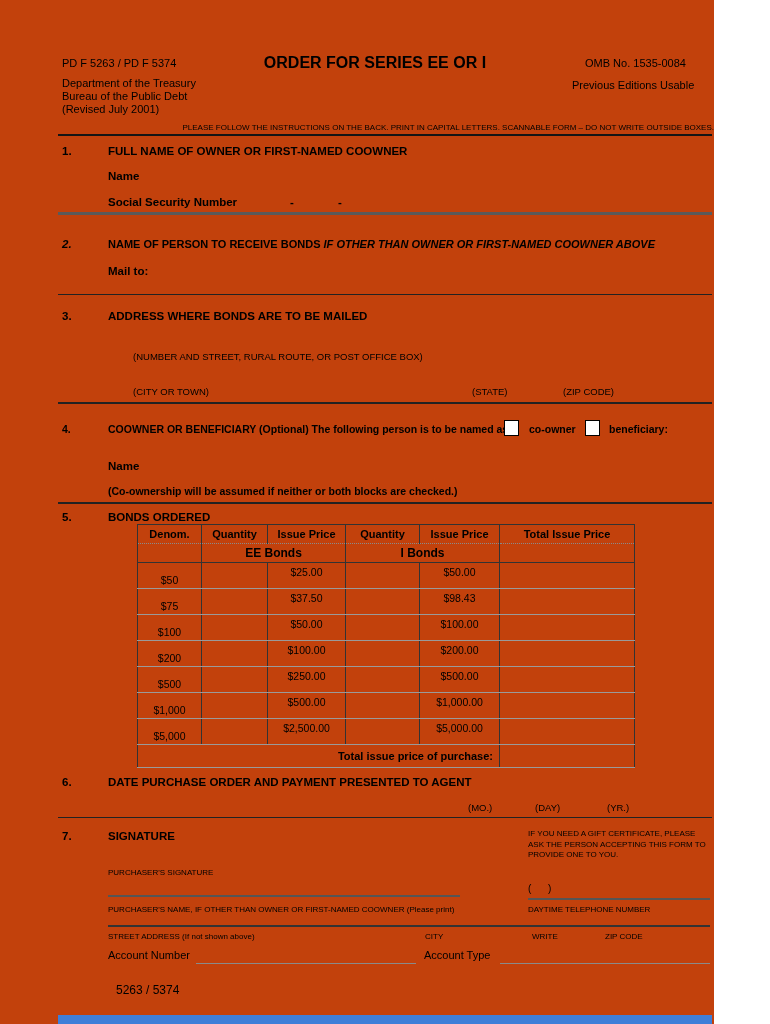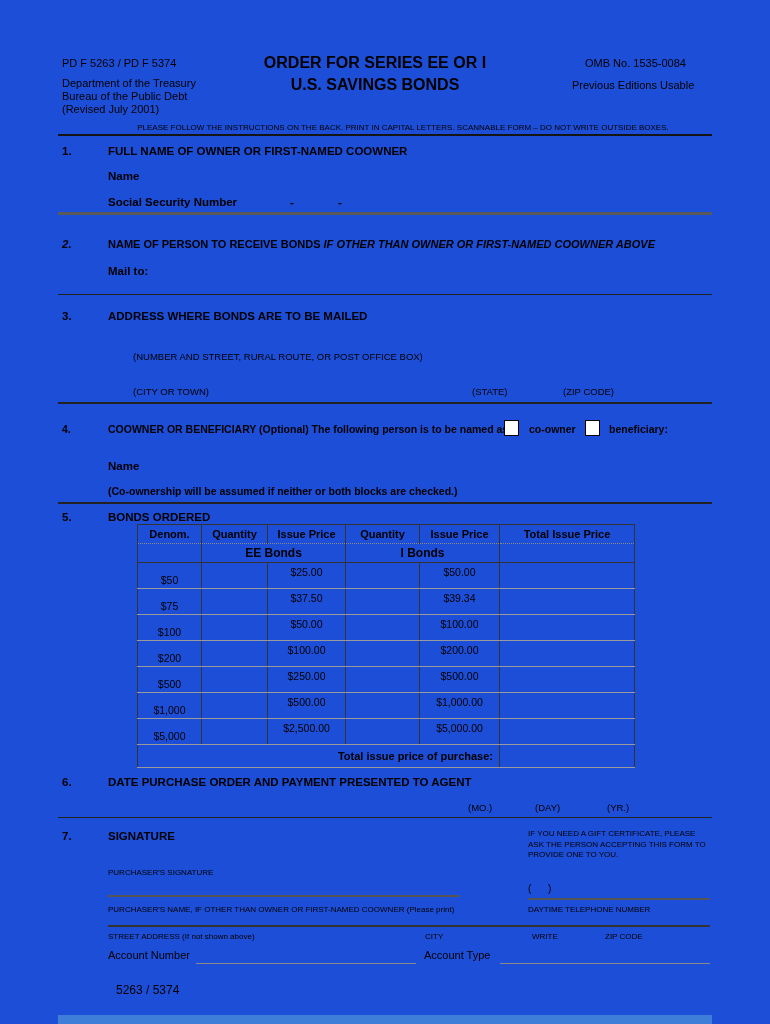--- a/index.html
+++ b/index.html
@@ -1,16 +1,16 @@
 <!DOCTYPE html>
 <html><head>
 <meta charset="utf-8">
 <style>
   html,body{margin:0;padding:0;background:#ffffff;}
-  .page{position:relative;width:770px;height:1024px;background:#1d4ed8;
+  .page{position:relative;width:714px;height:1024px;background:#c2410c;
         font-family:"Liberation Sans",sans-serif;color:#000;overflow:hidden;}
   .abs{position:absolute;white-space:nowrap;}
   .pre{white-space:pre;}
   .b{font-weight:bold;}
   .i{font-style:italic;}
   .t11{font-size:11px;}
   .t115{font-size:11.5px;}
   .t105{font-size:10.5px;}
   .t95{font-size:9.5px;}
   .t8{font-size:8px;}
@@ -37,27 +37,26 @@
 
 <div class="page">
 
   <div class="abs t11" style="left:62px;top:57px">PD F 5263 / PD F 5374</div>
   <div class="abs t11" style="left:62px;top:77px">Department of the Treasury</div>
   <div class="abs t11" style="left:62px;top:90px">Bureau of the Public Debt</div>
   <div class="abs t11" style="left:62px;top:103px">(Revised July 2001)</div>
 
   <div class="abs title" style="left:200px;top:52px;width:350px">
     <div>ORDER FOR SERIES EE OR I</div>
-    <div>U.S. SAVINGS BONDS</div>
   </div>
 
   <div class="abs t11" style="left:585px;top:57px">OMB No. 1535-0084</div>
   <div class="abs t11" style="left:572px;top:79px">Previous Editions Usable</div>
 
-  <div class="abs t8" style="left:76px;top:123px;width:654px;text-align:center">PLEASE FOLLOW THE INSTRUCTIONS ON THE BACK. PRINT IN CAPITAL LETTERS. SCANNABLE FORM – DO NOT WRITE OUTSIDE BOXES.</div>
+  <div class="abs t8" style="left:60px;top:123px;width:654px;text-align:right">PLEASE FOLLOW THE INSTRUCTIONS ON THE BACK. PRINT IN CAPITAL LETTERS. SCANNABLE FORM – DO NOT WRITE OUTSIDE BOXES.</div>
   <div class="rule" style="left:58px;top:134px;width:654px;height:2px;background:#151515"></div>
 
   <div class="abs t115 b" style="left:62px;top:145px">1.</div>
   <div class="abs t115 b" style="left:108px;top:145px">FULL NAME OF OWNER OR FIRST-NAMED COOWNER</div>
   <div class="abs t115 b" style="left:108px;top:170px">Name</div>
   <div class="abs t115 b" style="left:108px;top:196px">Social Security Number</div>
   <div class="abs t115 b" style="left:290px;top:196px">-</div>
   <div class="abs t115 b" style="left:338px;top:196px">-</div>
   <div class="rule" style="left:58px;top:212px;width:654px;height:3px;background:#5a5a5a"></div>
 
@@ -117,21 +116,21 @@
       <td class="price">$25.00</td>
       <td></td>
       <td class="price">$50.00</td>
       <td></td>
     </tr>
     <tr>
       <td class="denom">$75</td>
       <td></td>
       <td class="price">$37.50</td>
       <td></td>
-      <td class="price">$39.34</td>
+      <td class="price">$98.43</td>
       <td></td>
     </tr>
     <tr>
       <td class="denom">$100</td>
       <td></td>
       <td class="price">$50.00</td>
       <td></td>
       <td class="price">$100.00</td>
       <td></td>
     </tr>

